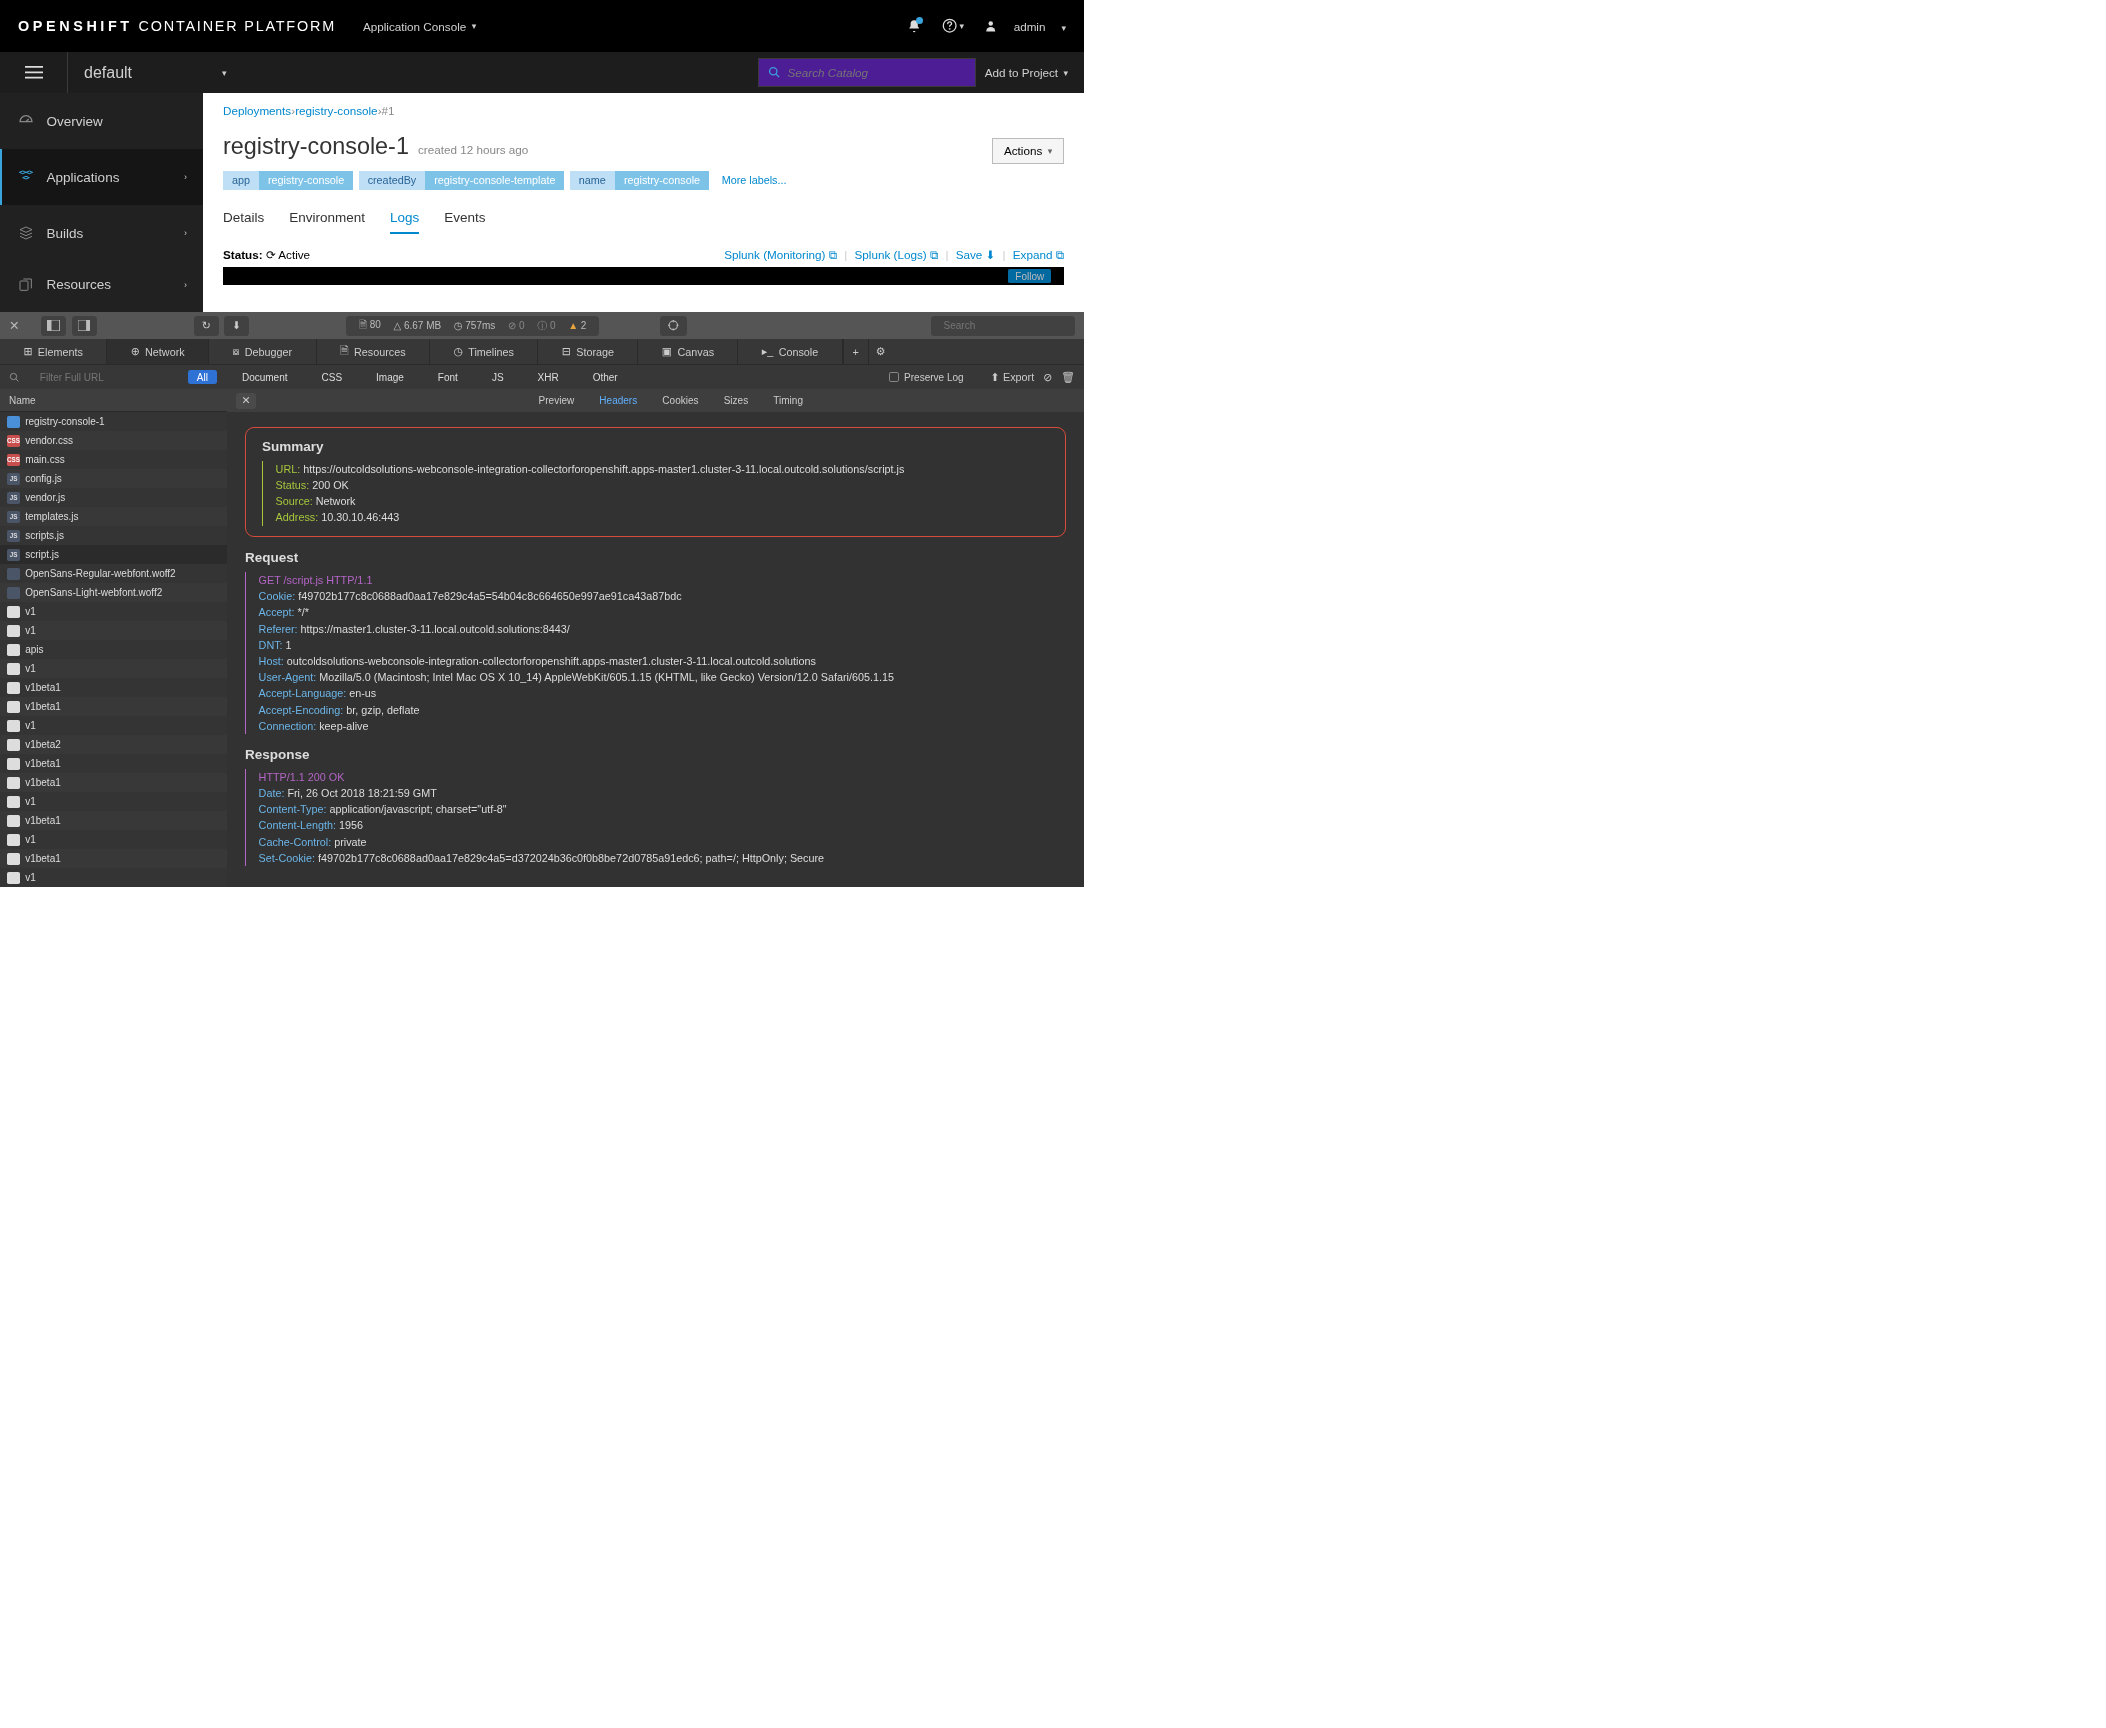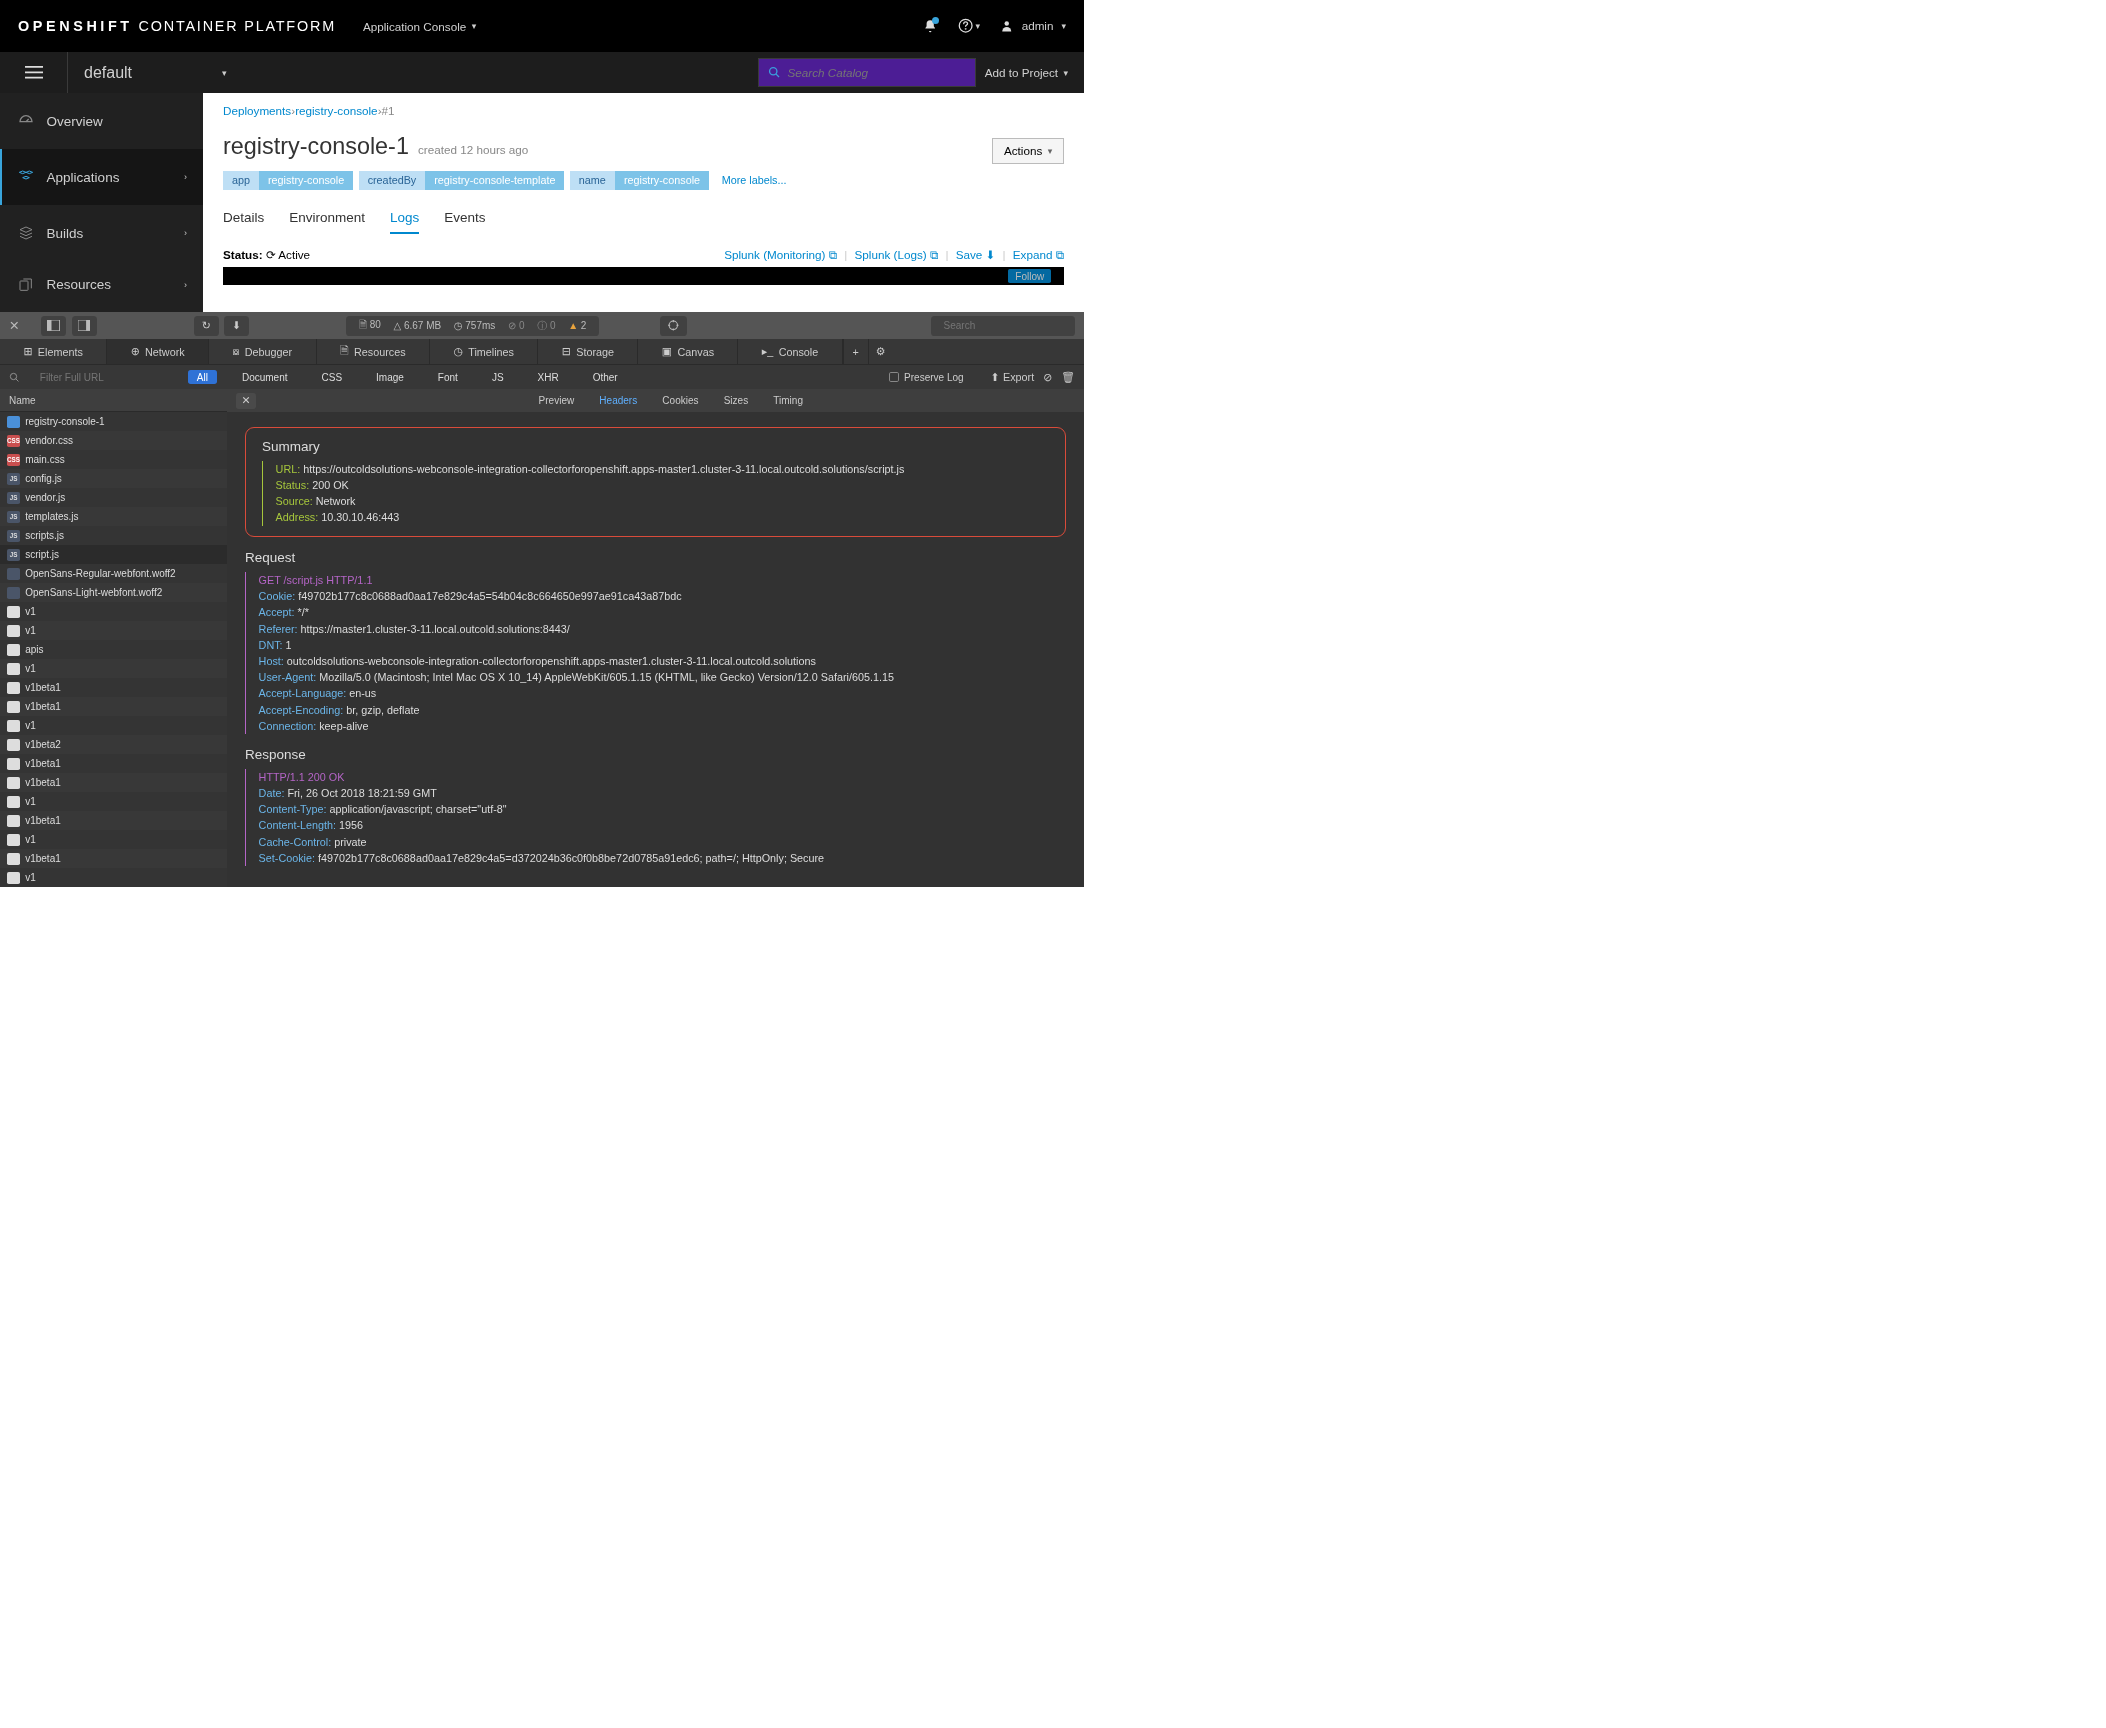--- a/index.html
+++ b/index.html
@@ -6,21 +6,21 @@
 body { background: #fff; width: 1084px; }
 
 
 .os-header { background: #000; height: 52px; display: flex; align-items: center; padding: 0 18px; color: #fff; }
 .os-logo { font-size: 14.4px; letter-spacing: 1.8px; font-weight: 300; }
 .os-logo b { font-weight: 700; letter-spacing: 3.6px; }
 .os-appsel { margin-left: 27px; color: #d0d0d0; font-size: 11.7px; display: flex; align-items: center; gap: 5.4px; }
 .os-header-right { margin-left: auto; display: flex; align-items: center; gap: 20px; color: #d0d0d0; }
 .bell-wrap { position: relative; }
 .bell-dot { position: absolute; top: -1.8px; right: -1.8px; width: 7.2px; height: 7.2px; background: #39a5dc; border-radius: 50%; }
-.user-item { display: flex; align-items: center; gap: 8px; font-size: 11.7px; }
+.user-item { display: flex; align-items: flex-end; gap: 16px; font-size: 11.7px; }
 
 
 .os-subheader { background: #1d1d1d; height: 41px; display: flex; align-items: center; }
 .hamburger { width: 68px; height: 41px; display: flex; align-items: center; justify-content: center; border-right: 0.9px solid #3a3a3a; }
 .project-sel { color: #d0d0d0; font-size: 16px; padding: 0 16px; display: flex; align-items: center; gap: 90px; }
 .subheader-right { margin-left: auto; display: flex; align-items: center; gap: 9px; padding-right: 16px; }
 .search-box { background: #4c1d95; border: 0.9px solid #3a3a3a; width: 218px; height: 29px; display: flex; align-items: center; padding: 0 9px; gap: 7.2px; }
 .search-box input { background: transparent; border: none; color: #888; font-style: italic; font-size: 11.7px; outline: none; flex: 1; }
 .add-project { color: #d0d0d0; font-size: 11.7px; display: flex; align-items: center; gap: 5.4px; }
 
@@ -92,21 +92,21 @@
 .ficon.blank { background: #ddd; }
 
 
 .details-panel { flex: 1; background: #323232; }
 .details-tabs { height: 23.4px; background: #3e3e3e; display: flex; align-items: center; padding-left: 9px; gap: 0; }
 .close-x { width: 20px; height: 16px; background: #4a4a4a; border-radius: 2.7px; display: flex; align-items: center; justify-content: center; margin-right: 270px; }
 .detail-tab { padding: 0 12.6px; font-size: 10px; color: #ccc; height: 23.4px; display: flex; align-items: center; }
 .detail-tab.active { color: #5fb0ff; }
 
 .summary-box { margin: 14.4px 18px 12.6px 18px; border: 1.8px solid #d94b3a; border-radius: 9px; padding: 10.8px 16px; }
-.section-title { font-size: 13.5px; color: #ddd; margin-bottom: 7.2px; font-weight: 400; }
+.section-title { font-size: 13.5px; color: #ddd; margin-bottom: 7.2px; font-weight: 700; }
 .kv-block { border-left: 1.8px solid #a6c63c; padding-left: 12.6px; font-family: Menlo, monospace; font-size: 10.8px; line-height: 1.5; }
 .kv-block .k { color: #a6c63c; }
 .kv-block .v { color: #ddd; }
 
 .req-section { margin: 0 18px 12.6px 18px; }
 .req-block { border-left: 1.8px solid #b565c7; padding-left: 12.6px; font-family: Menlo, monospace; font-size: 10.8px; line-height: 1.5; }
 .req-line { color: #b565c7; }
 .hk { color: #6bb5e8; }
 .hv { color: #ddd; }
 

